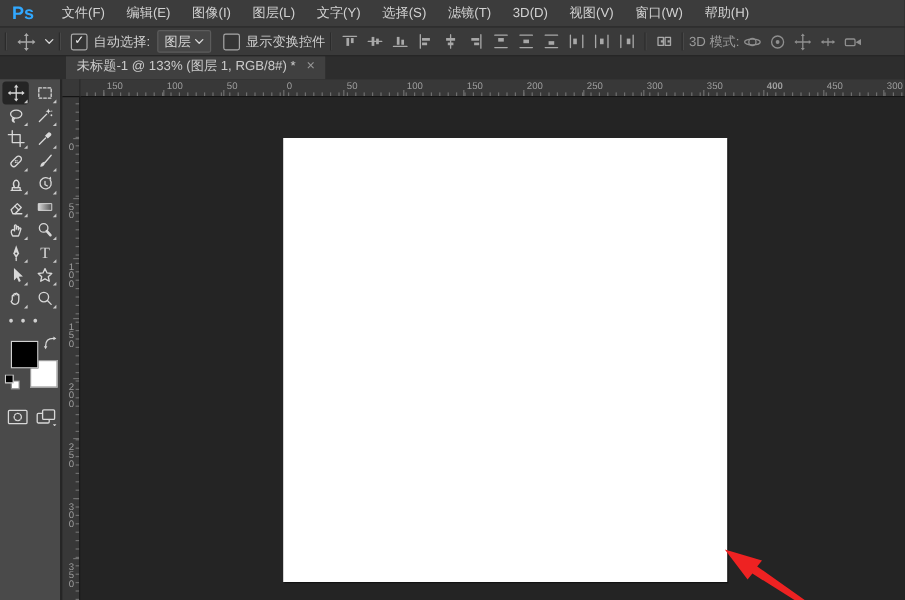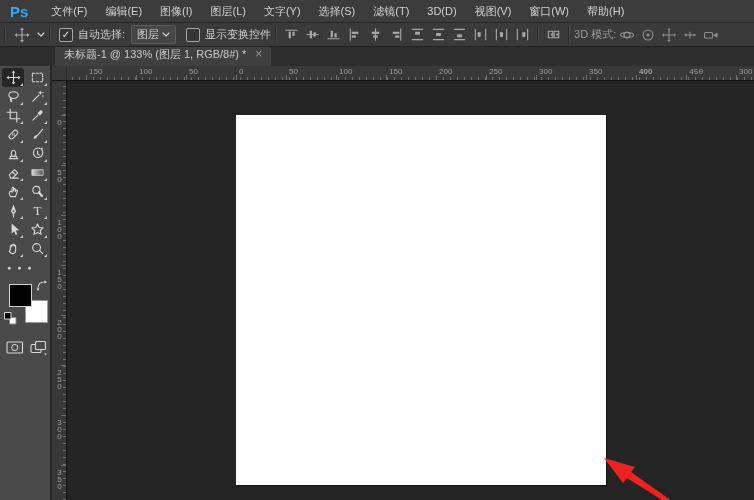--- a/index.html
+++ b/index.html
@@ -359,21 +359,21 @@
         <div class="hlab" style="left: 387px;">200</div>
         <div class="htick" style="left: 434px; height: 5px;"></div>
         <div class="hlab" style="left: 437px;">250</div>
         <div class="htick" style="left: 484px; height: 5px;"></div>
         <div class="hlab" style="left: 487px;">300</div>
         <div class="htick" style="left: 534px; height: 5px;"></div>
         <div class="hlab" style="left: 537px;">350</div>
         <div class="htick" style="left: 584px; height: 5px;"></div>
         <div class="hlab" style="left: 587px; font-weight: bold;">400</div>
         <div class="htick" style="left: 634px; height: 5px;"></div>
-        <div class="hlab" style="left: 637px; font-family: Liberation Mono, monospace;">450</div>
+        <div class="hlab" style="left: 637px;">450</div>
         <div class="htick" style="left: 684px; height: 5px;"></div>
         <div class="hlab" style="left: 687px;">300</div>
       </div>
     <div id="vruler">
         <div class="vtick" style="top: 6px; width: 3px;"></div>
         <div class="vtick" style="top: 13px; width: 3px;"></div>
         <div class="vtick" style="top: 20px; width: 3px;"></div>
         <div class="vtick" style="top: 27px; width: 3px;"></div>
         <div class="vtick" style="top: 34px; width: 3px;"></div>
         <div class="vtick" style="top: 41px; width: 3px;"></div>

